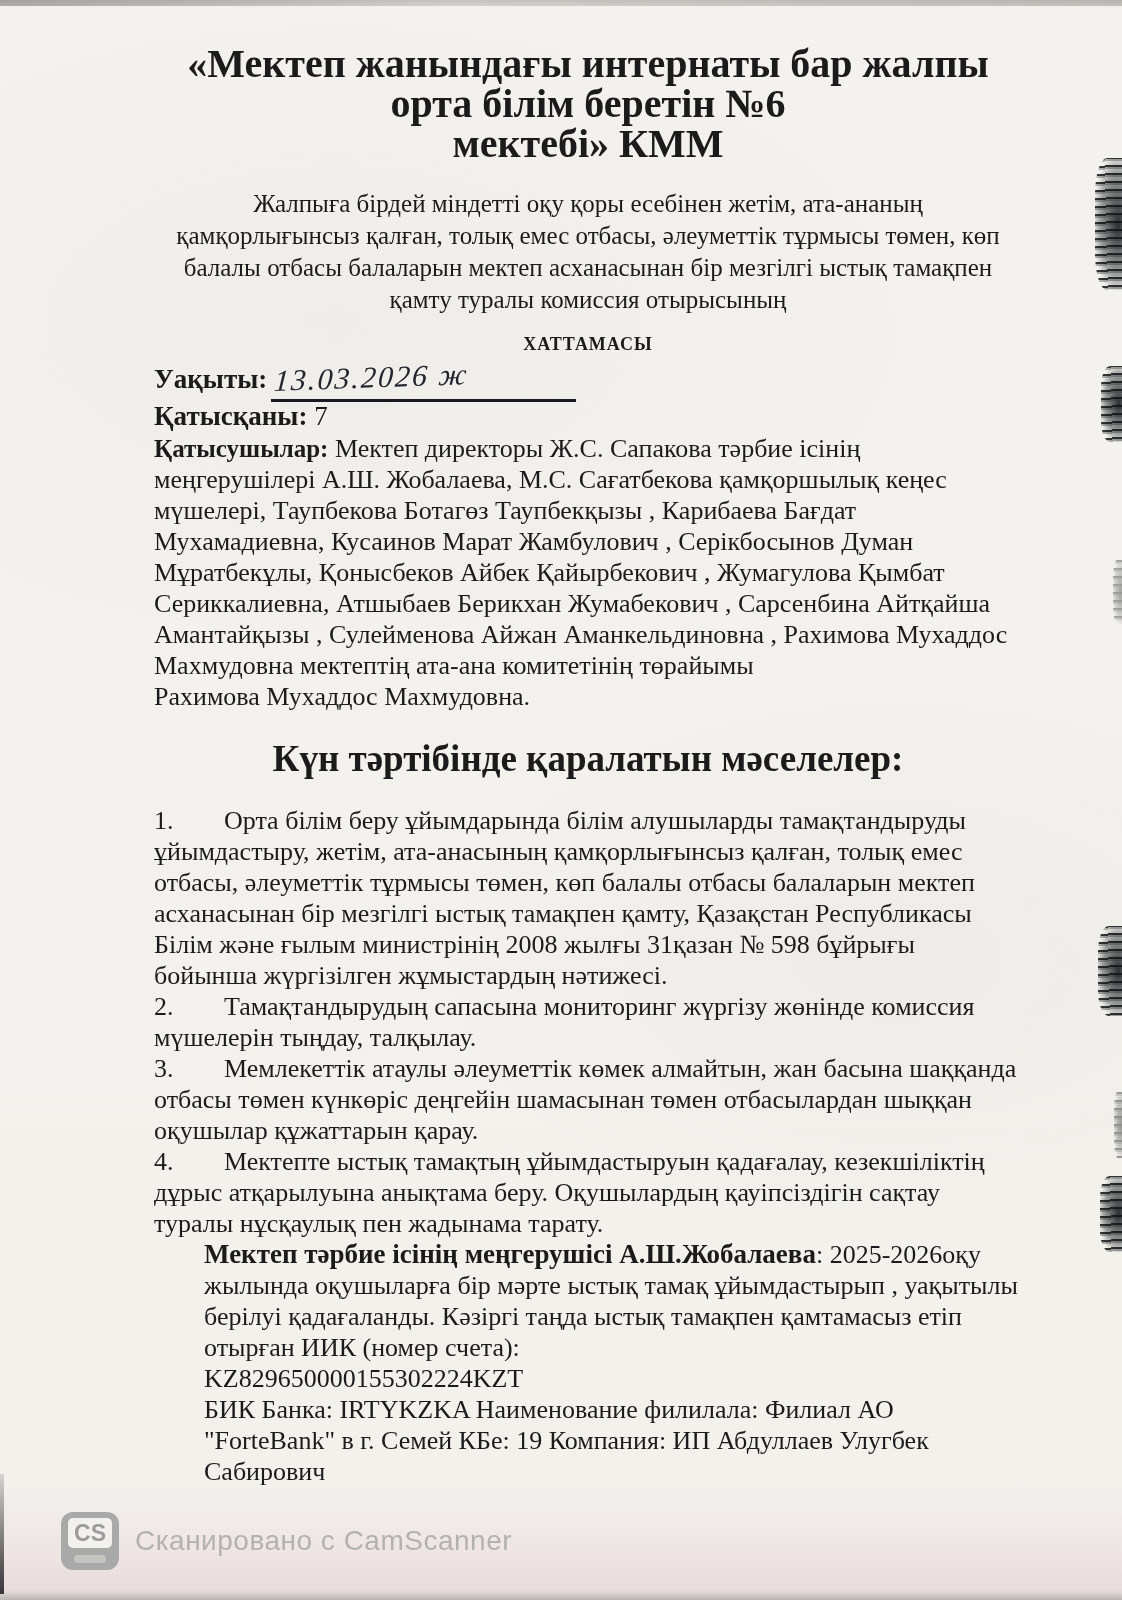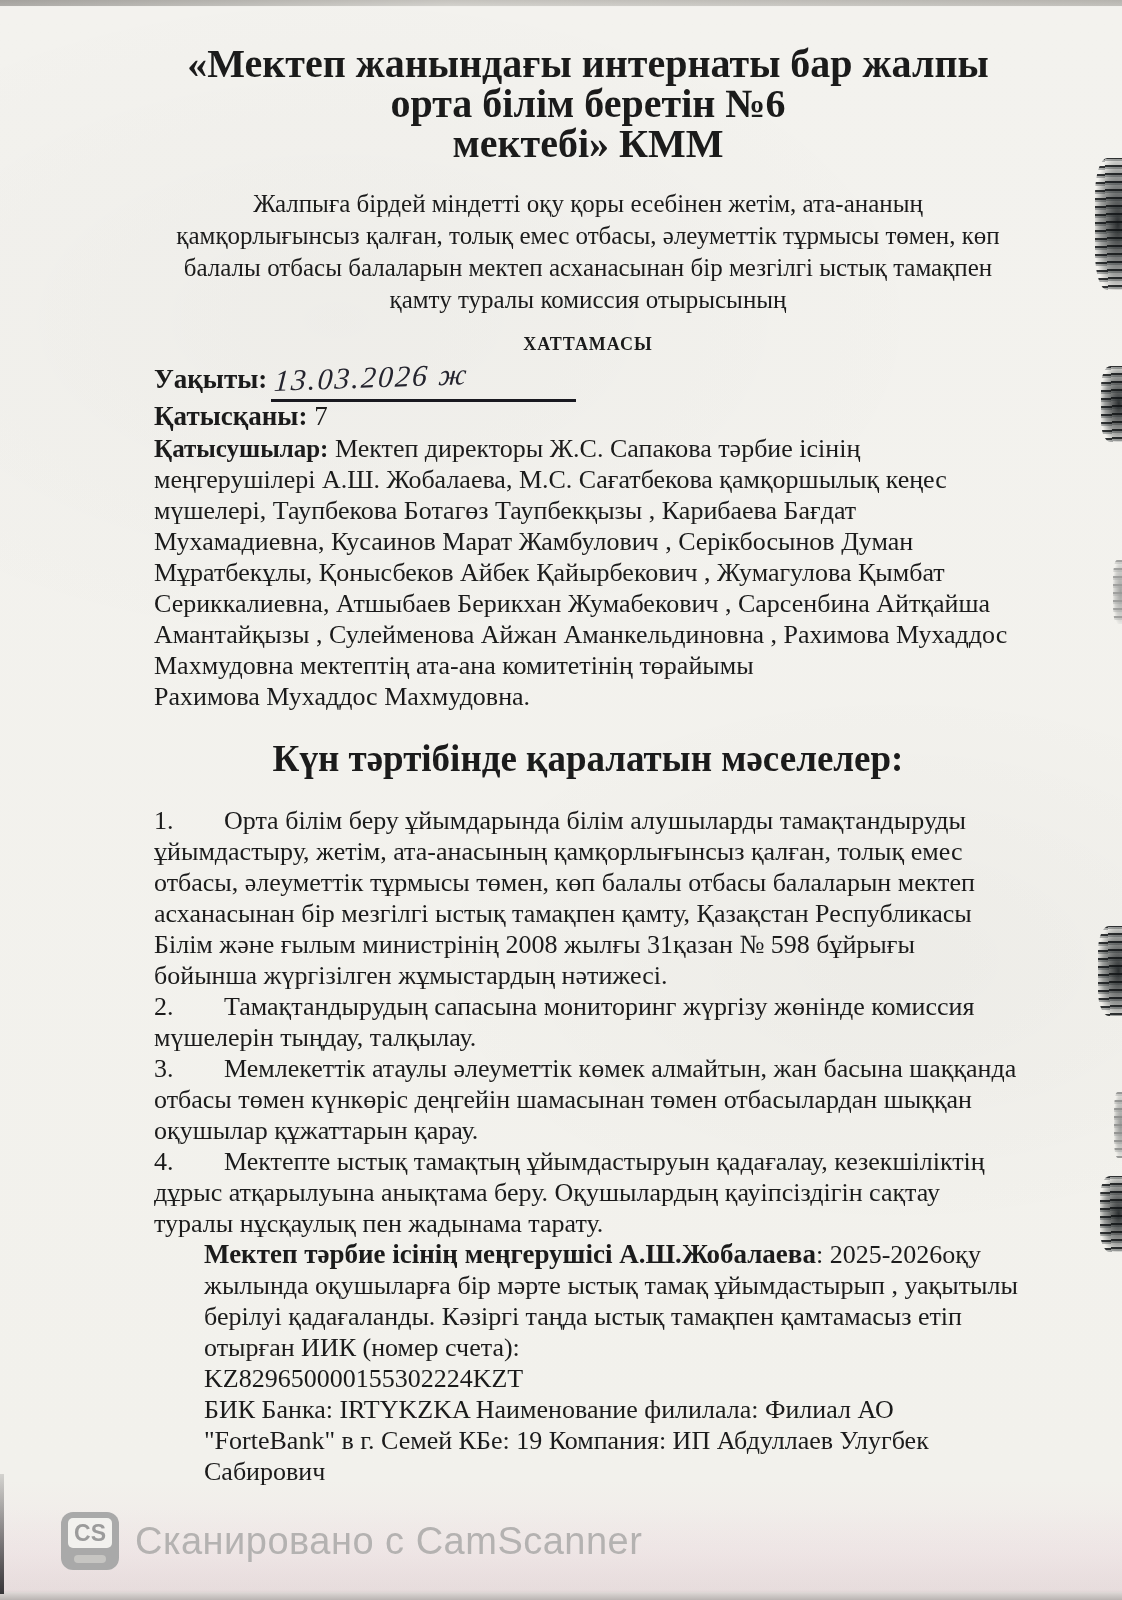--- a/index.html
+++ b/index.html
@@ -57,21 +57,21 @@
     background:linear-gradient(180deg, rgba(228,206,212,0.0), rgba(225,203,209,0.28)); }
 
   
   .cs-footer { position:absolute; left:42px; top:1512px; display:flex; align-items:center;
     font-family:"Liberation Sans","DejaVu Sans",sans-serif;margin-left:19px; }
   .cs-logo { position:relative; width:58px; height:58px; border-radius:12px; background:#a9a9a9; flex:0 0 auto; }
   .cs-logo .cs-inner { position:absolute; left:7px; right:7px; top:6px; height:30px; border-radius:5px;
     background:#f2f1ee; display:flex; align-items:center; justify-content:center;
     font-weight:bold; font-size:23px; color:#9b9b9b; letter-spacing:0px; }
   .cs-logo .cs-slot { position:absolute; left:13px; right:13px; bottom:7px; height:8px; border-radius:4px; background:#c6c5c2; }
-  .cs-text { margin-left:16px; font-size:38px; color:#b4b2b1; letter-spacing:0.5px; }
+  .cs-text { margin-left:16px; font-size:28px; color:#b4b2b1; letter-spacing:0.5px; }
 </style>
 </head>
 <body>
 
 <div class="paper">
 
   <div class="content">
 
     <div class="title">
       <span>«Мектеп жанындағы интернаты бар жалпы орта білім беретін №6</span><br>

